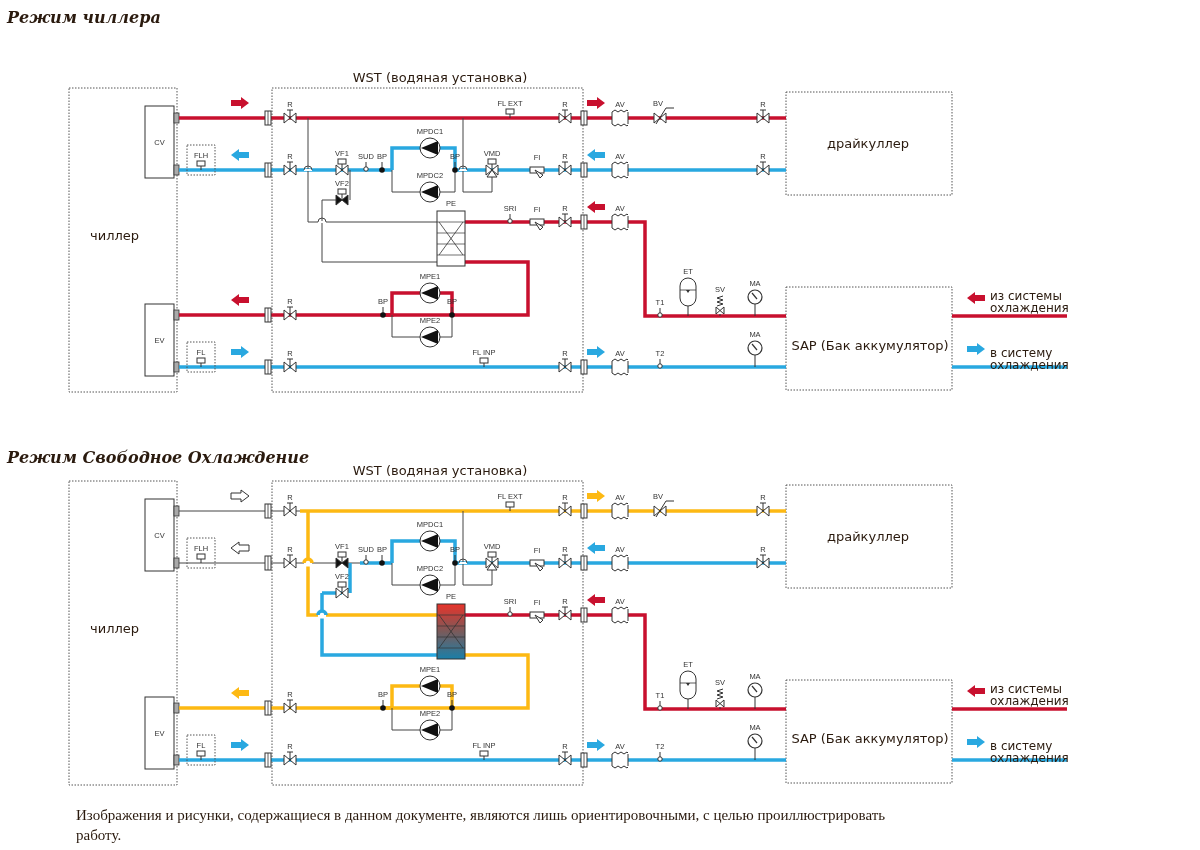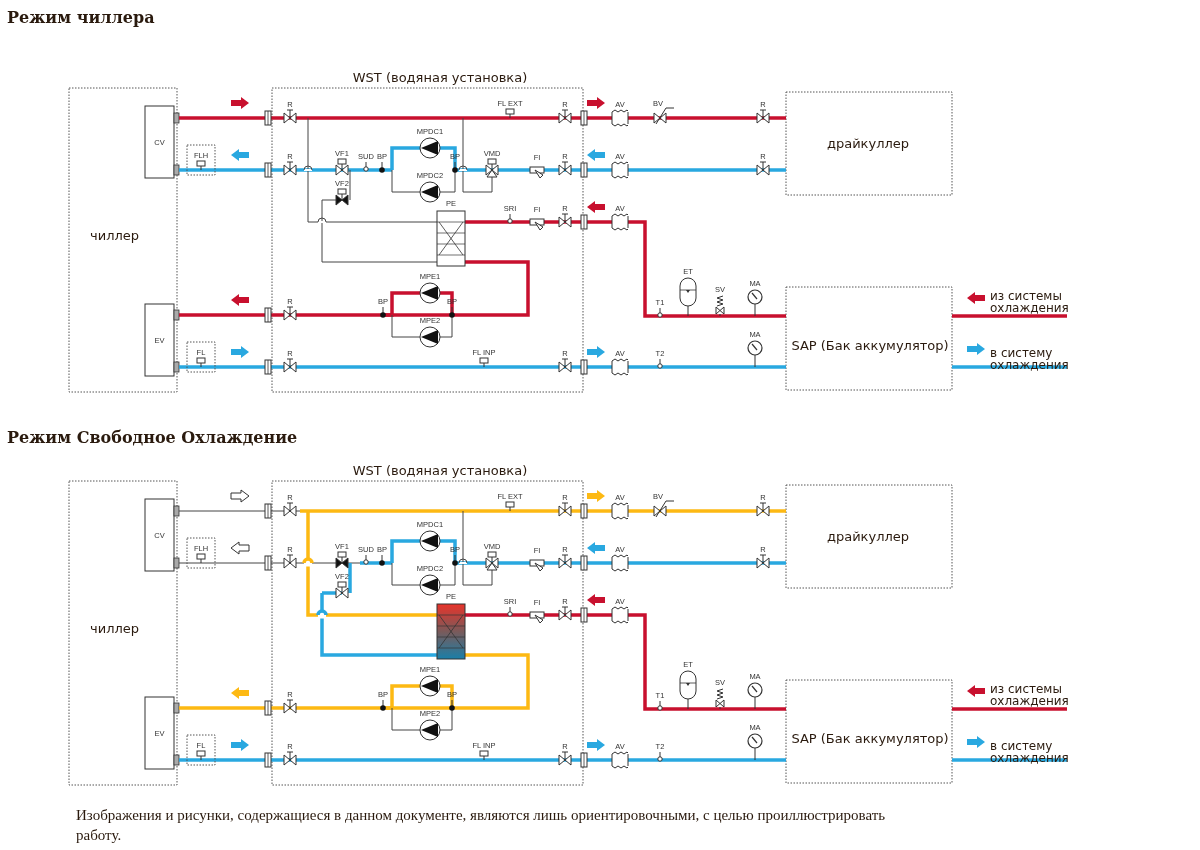--- a/index.html
+++ b/index.html
@@ -1,19 +1,19 @@
 <!DOCTYPE html>
 <html><head>
 <meta charset="utf-8">
 <style>
   html, body { margin:0; padding:0; background:#ffffff; }
   body { width:1200px; height:850px; position:relative; overflow:hidden; font-family:"DejaVu Sans", sans-serif; }
-  .title { position:absolute; left:7px; font-family:"DejaVu Serif", serif; font-weight:bold; font-size:16px; color:#2a1a0e; }
+  .title { position:absolute; left:7px; font-family:"DejaVu Serif", serif; font-weight:bold; font-size:16px; color:#2a1a0e;font-style:italic; }
   #t1 { top:8px; }
-  #t2 { top:428px;text-align:center; }
+  #t2 { top:448px;text-align:center; }
   .note { position:absolute; left:76px; top:805px; font-family:Liberation Serif, serif; font-size:15px; color:#2a1a0e; line-height:20px; width:820px; }
   svg { position:absolute; left:0; top:0; }
   .lbl { font-family:"Liberation Sans", sans-serif; font-size:7.5px; fill:#333; }
   .big { font-family:"DejaVu Sans", sans-serif; font-size:12px; fill:#2a1a0e; }
   .mid { font-family:"DejaVu Sans", sans-serif; font-size:13px; fill:#2a1a0e; }
 </style>
 </head>
 <body>
 
 <div id="t1" class="title">Режим чиллера</div>

